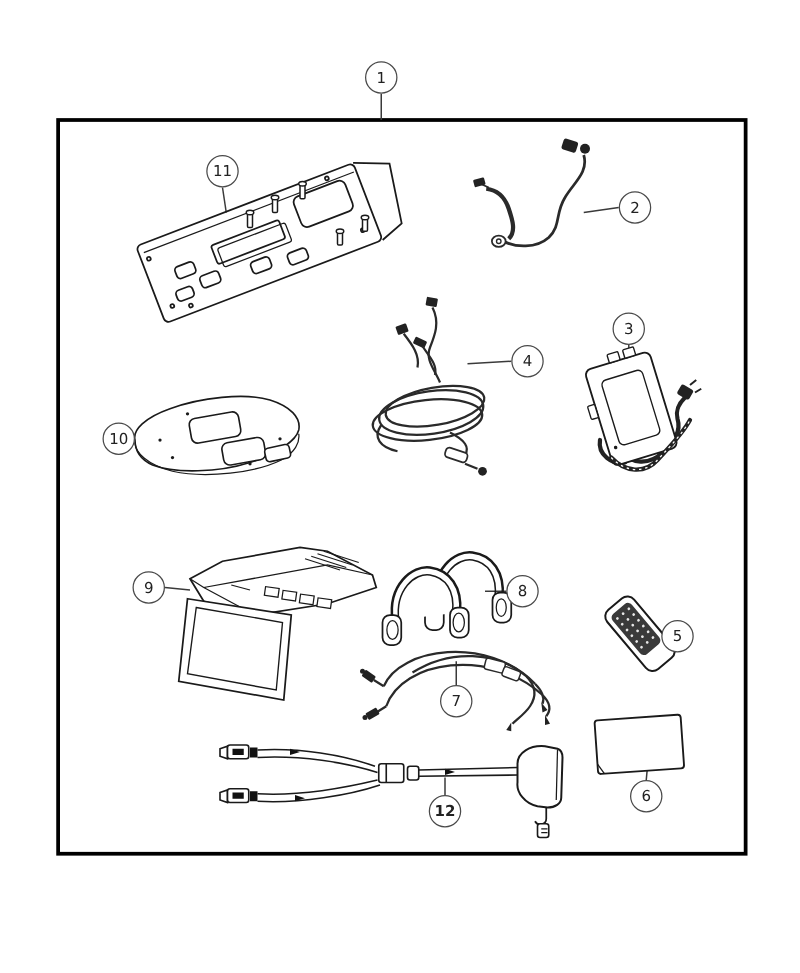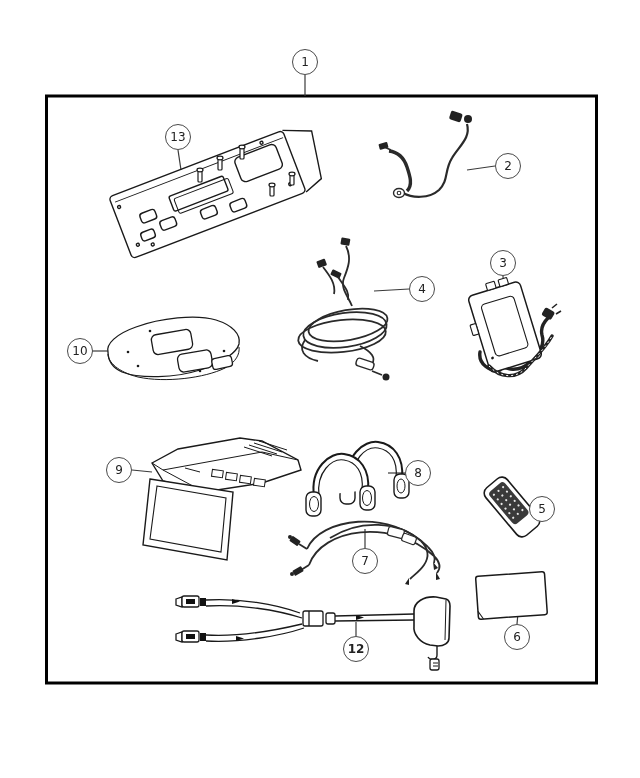--- a/index.html
+++ b/index.html
@@ -251,17 +251,17 @@
 
 <div class="callout" style="left:292px;top:49px;">1</div>
 <div class="callout" style="left:495px;top:153px;">2</div>
 <div class="callout" style="left:490px;top:250px;">3</div>
 <div class="callout" style="left:409px;top:276px;">4</div>
 <div class="callout" style="left:529px;top:496px;">5</div>
 <div class="callout" style="left:504px;top:624px;">6</div>
 <div class="callout" style="left:352px;top:548px;">7</div>
 <div class="callout" style="left:405px;top:460px;">8</div>
 <div class="callout" style="left:106px;top:457px;">9</div>
-<div class="callout" style="left:67px;top:338px;text-align:right;">10</div>
-<div class="callout" style="left:165px;top:124px;">13</div>
+<div class="callout" style="left:82px;top:338px;text-align:right;">10</div>
+<div class="callout" style="left:165px;top:124px;">11</div>
 <div class="callout" style="left:343px;top:636px;font-weight:bold;">12</div>
 
 </div>
 
 </body></html>

